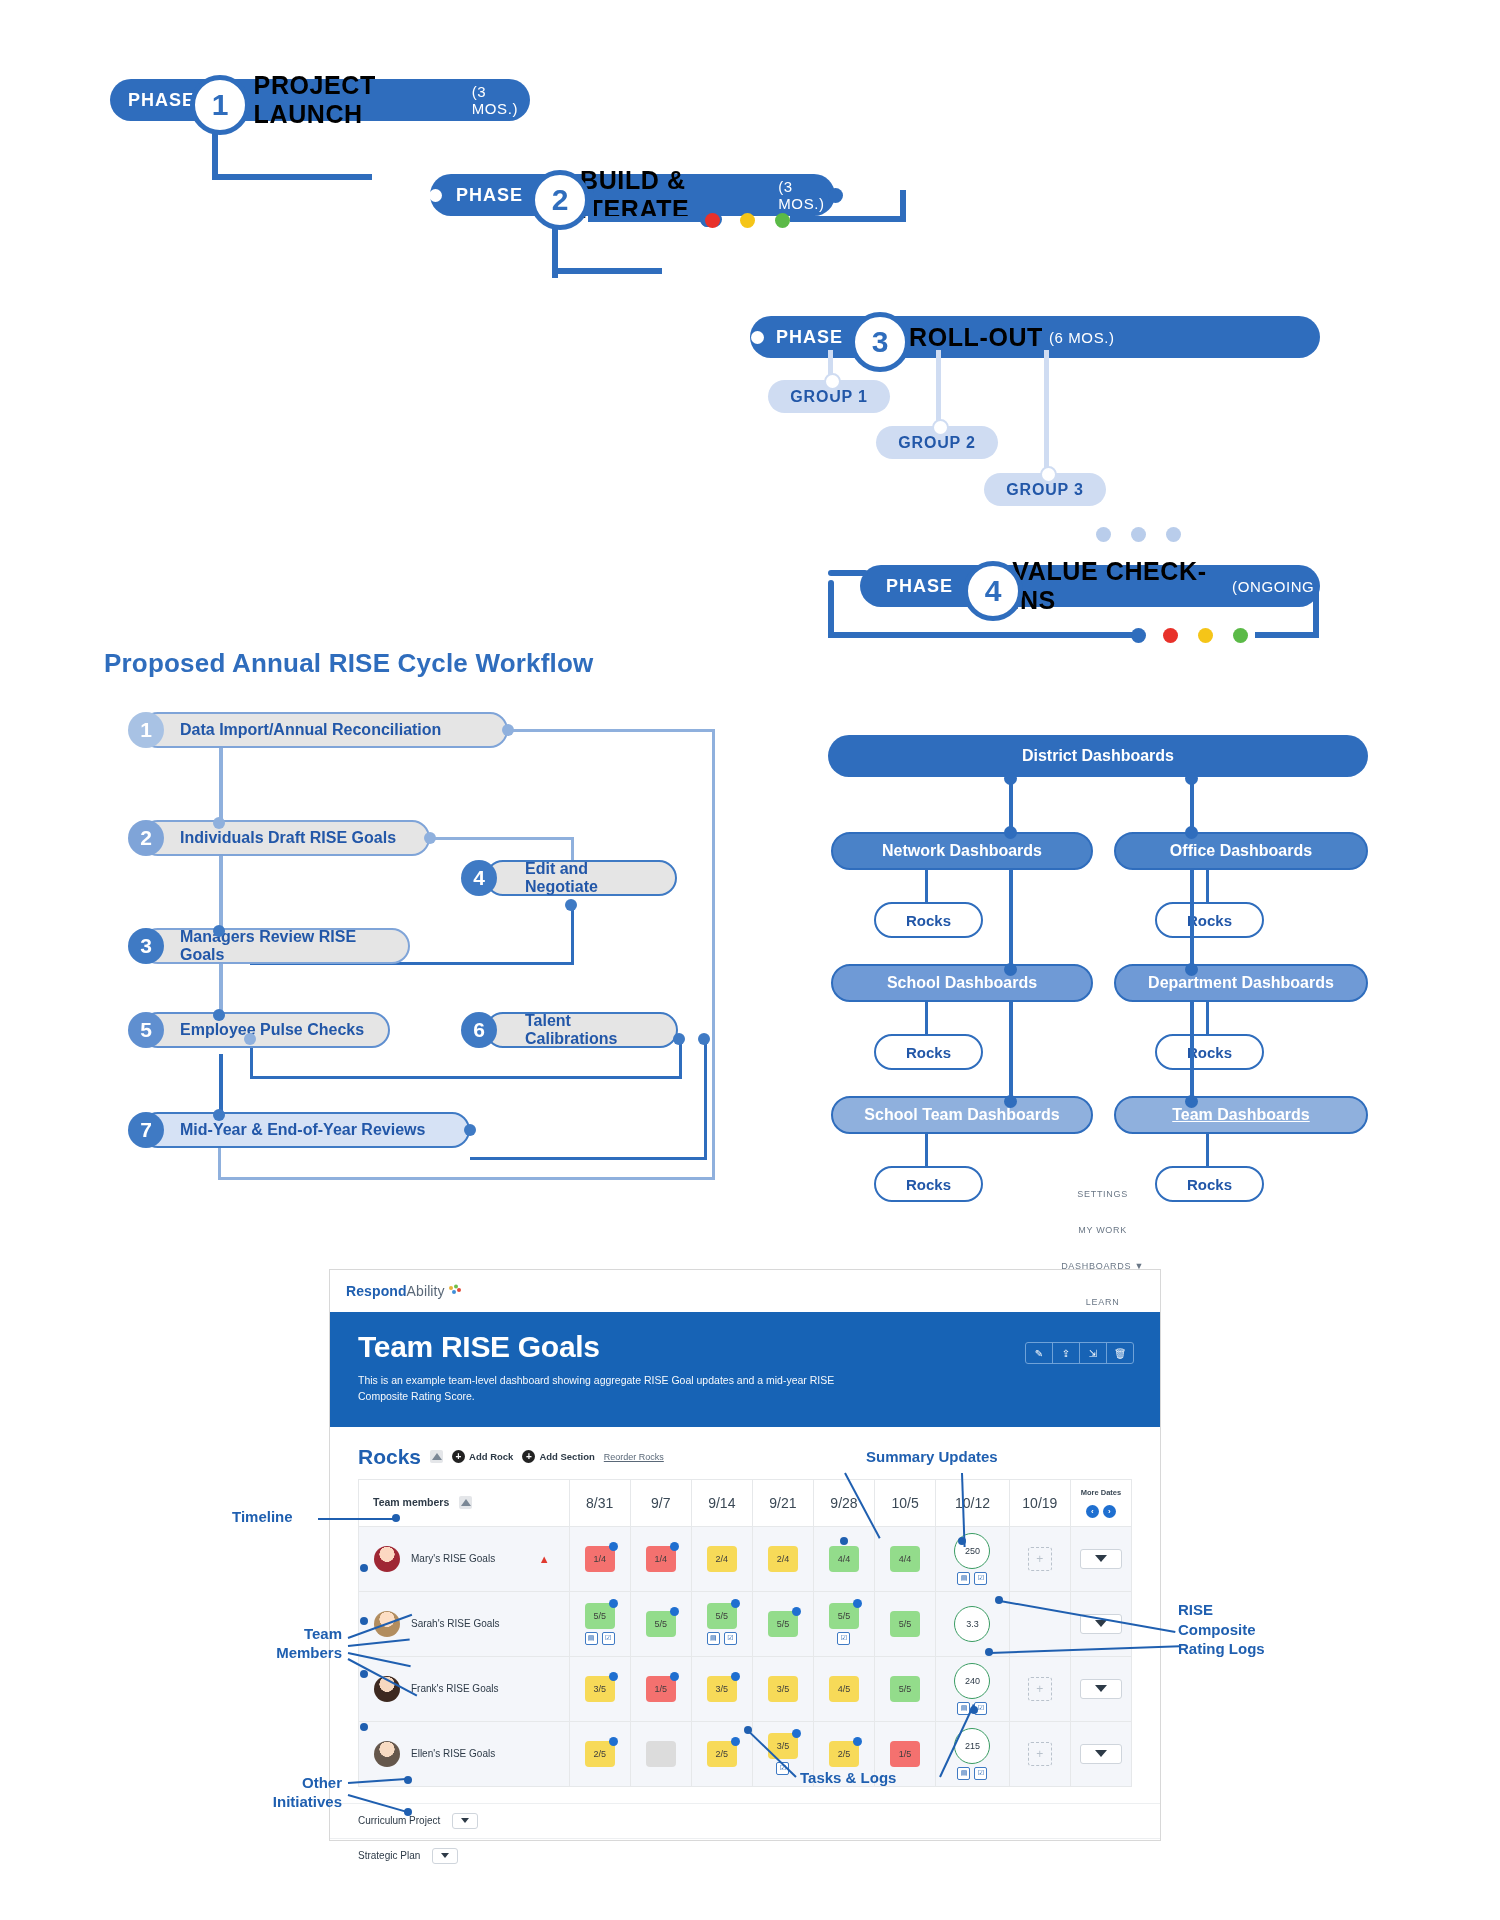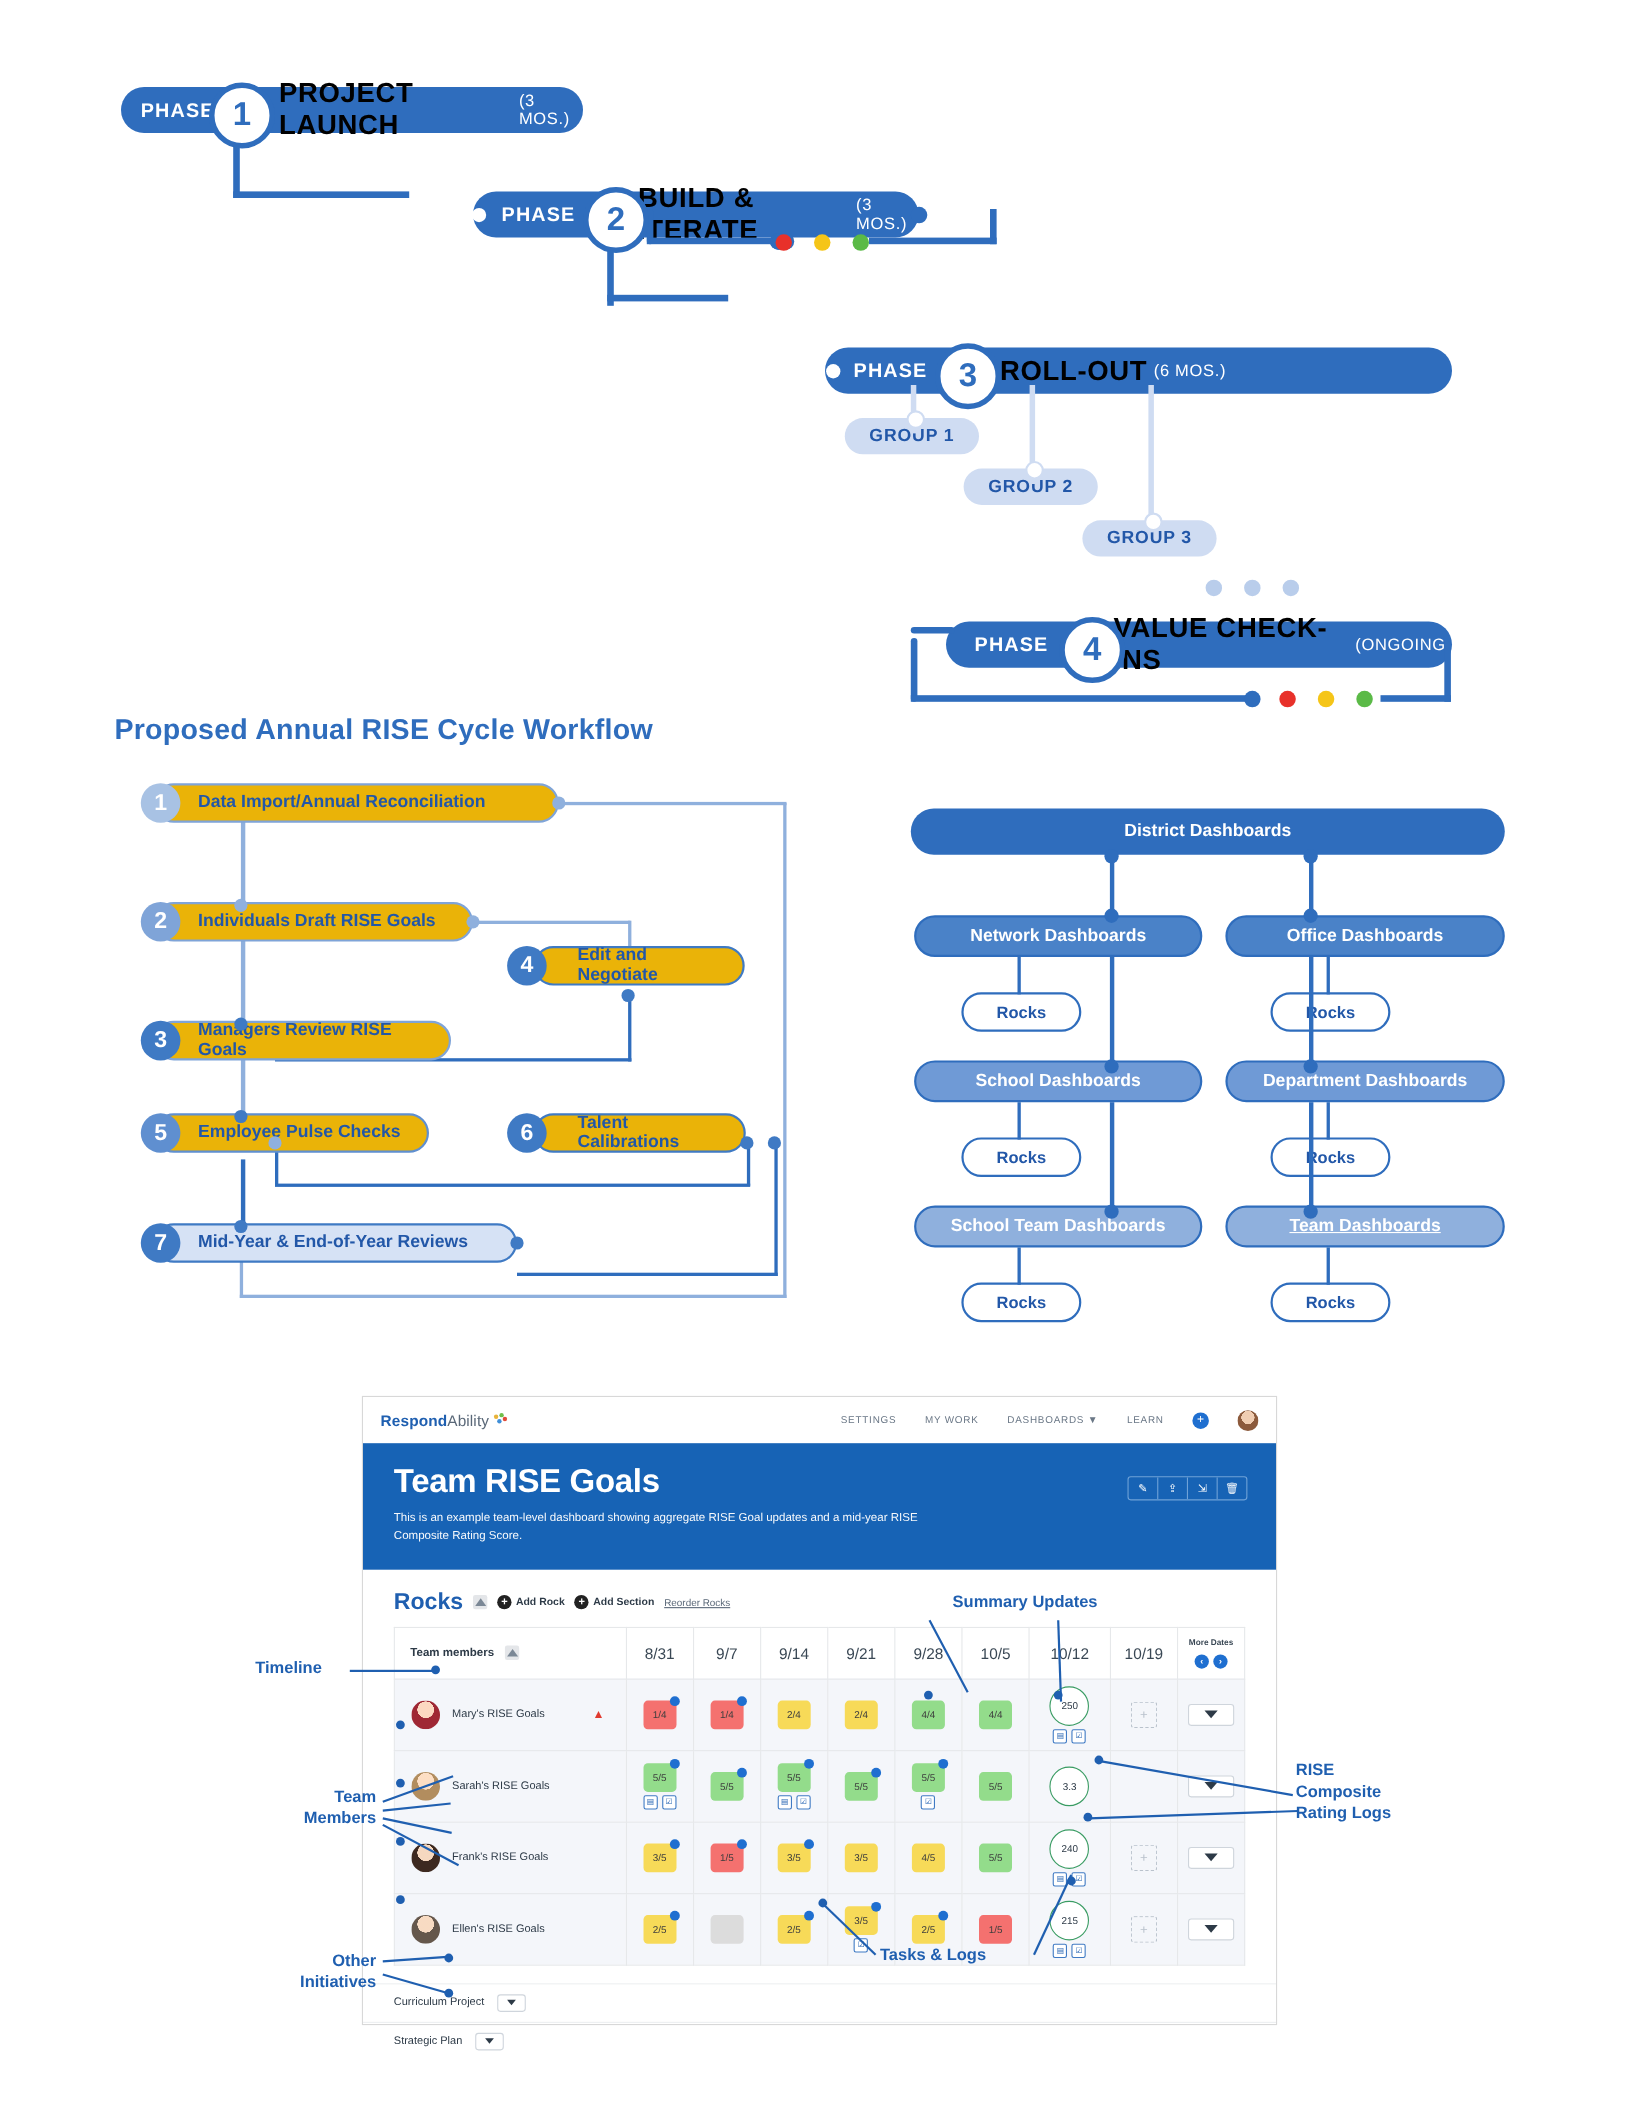--- a/index.html
+++ b/index.html
@@ -21,21 +21,21 @@
   .dot{position:absolute;border-radius:50%;width:15px;height:15px;z-index:5;}
 
   .group-pill{background:#cfdcf2;color:#2257a8;height:33px;border-radius:17px;
               font-size:16px;font-weight:bold;letter-spacing:.8px;justify-content:center;}
   .group-knob{position:absolute;width:13px;height:13px;border-radius:50%;background:#fff;border:2px solid #cfdcf2;z-index:8;}
   .vline{position:absolute;background:#cfdcf2;width:5px;z-index:2;}
   .bline{position:absolute;background:#2f6dbd;z-index:2;}
 
   
   .wf-title{position:absolute;color:#2f6dbd;font-size:26px;font-weight:bold;letter-spacing:.2px;}
-  .wf-node{position:absolute;height:36px;border-radius:18px;background:#eab308;
+  .wf-node{position:absolute;height:36px;border-radius:18px;background:#e5e5e5;
            border:2px solid #7fa4d8;display:flex;align-items:center;box-sizing:border-box;
            padding-left:38px;padding-right:16px;color:#2257a8;font-size:16px;font-weight:bold;z-index:4;}
   .wf-num{position:absolute;width:36px;height:36px;border-radius:50%;background:#a8c2e4;
           color:#fff;font-size:21px;font-weight:bold;display:flex;align-items:center;
           justify-content:center;z-index:5;}
   .wf-num.dark{background:#5f8fd0;}
   .wf-num.darker{background:#3f7ac4;}
   .wf-line{position:absolute;background:#8fb0dd;z-index:1;}
   .wf-line.dk{background:#2f6dbd;}
   .wf-dot{position:absolute;width:12px;height:12px;border-radius:50%;background:#8fb0dd;z-index:6;}
@@ -54,21 +54,21 @@
   .dline{position:absolute;background:#2f6dbd;z-index:1;}
   .ddot{position:absolute;width:13px;height:13px;border-radius:50%;background:#2f6dbd;z-index:5;}
 
   
   .app{position:absolute;left:330px;top:1270px;width:830px;height:570px;background:#fff;
        box-shadow:0 0 0 1px #d8d8d8;}
   .app-top{height:42px;display:flex;align-items:center;padding:0 16px;box-sizing:border-box;background:#fff;}
   .brand{font-size:14px;font-weight:bold;color:#1f5fb0;letter-spacing:.1px;}
   .brand em{font-style:normal;font-weight:normal;color:#5a6878;}
   .brand-dots{display:inline-block;margin-left:3px;}
-  .navlinks{margin-left:auto;display:flex;align-items:center;gap:26px;}
+  .navlinks{margin-left:auto;display:flex;align-items:center;gap:26px;flex-direction:column;}
   .navlinks span{font-size:9px;color:#6a7786;letter-spacing:.7px;}
   .plus-btn{width:15px;height:15px;border-radius:50%;background:#1f6fd0;color:#fff;font-size:11px;
             display:flex;align-items:center;justify-content:center;line-height:1;}
   .avatar{width:19px;height:19px;border-radius:50%;background:#c9a08a;
           background-image:radial-gradient(circle at 50% 35%,#f0cdb2 0 38%,#8c5a3c 39% 100%);}
   .hero{background:#1763b5;padding:18px 28px 22px 28px;position:relative;}
   .hero h1{margin:0;color:#fff;font-size:30px;font-weight:bold;letter-spacing:-.3px;}
   .hero p{margin:8px 0 0 0;color:#fff;font-size:10.5px;line-height:1.55;max-width:500px;opacity:.96;}
   .hero-tools{position:absolute;right:26px;top:30px;display:flex;gap:0;background:#1763b5;
               border:1px solid #6fa2d8;border-radius:3px;overflow:hidden;}

